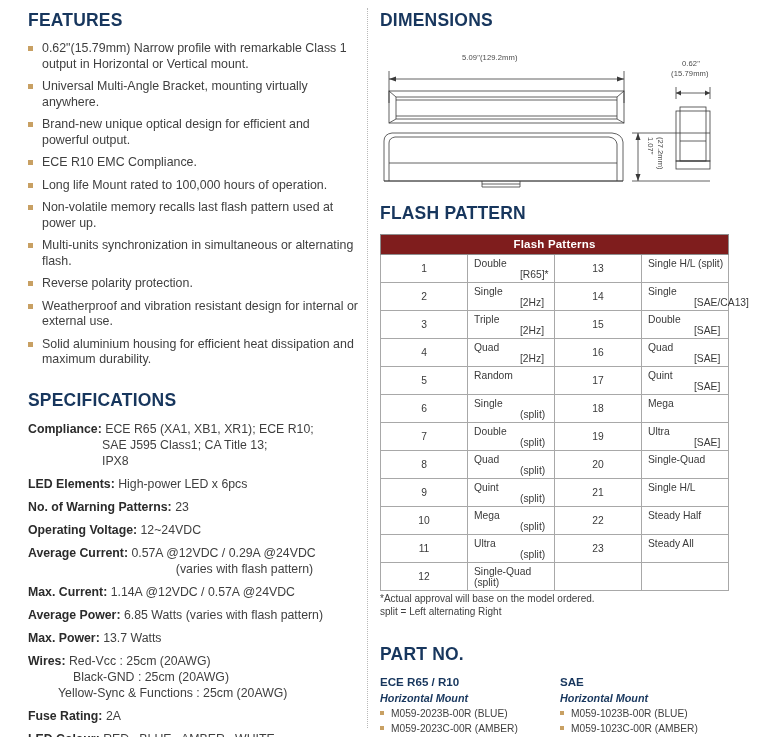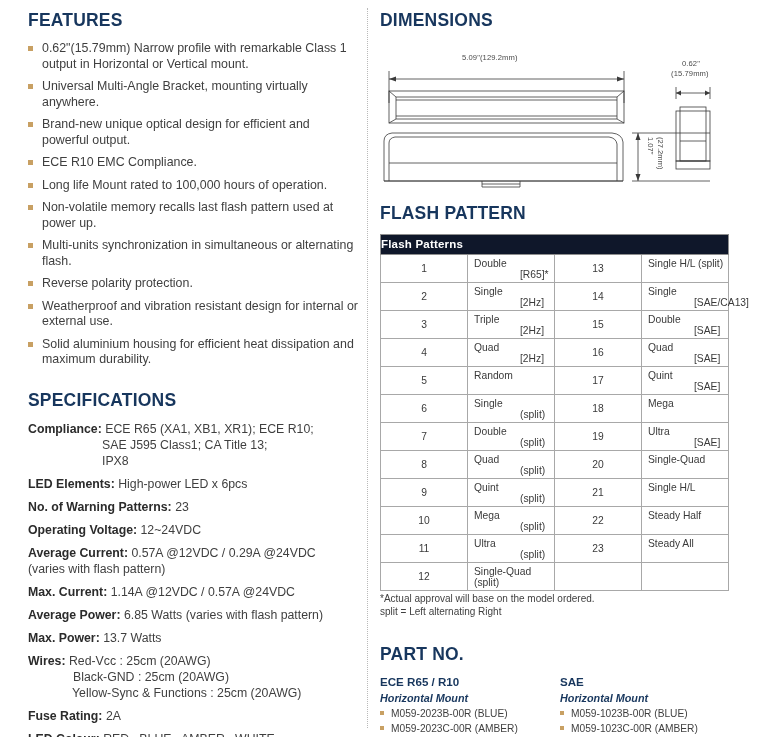--- a/index.html
+++ b/index.html
@@ -57,22 +57,22 @@
     position:absolute;font-size:7.6px;color:#4a4a4a;
     writing-mode:vertical-rl;white-space:nowrap;line-height:9px;
   }
 
   
   table.fp{
     border-collapse:collapse;width:349px;margin-top:4px;
     table-layout:fixed;
   }
   table.fp th.hdr{
-    background:#0f172a;color:#ffffff;font-size:11.5px;font-weight:bold;
-    text-align:left;padding:3px 0 4px 0;
+    background:#7f1d1d;color:#ffffff;font-size:11.5px;font-weight:bold;
+    text-align:center;padding:3px 0 4px 0;
     border:1px solid #8e8e8e;letter-spacing:.2px;
   }
   table.fp td{
     border:1px solid #a8a8a8;font-size:10.3px;color:#3a3a3a;
     padding:2.5px 0 2.5px 0;height:12px;
   }
   table.fp td.num{width:25px;text-align:center;}
   table.fp td.nm{padding-left:6px;}
   table.fp td.nm .tag{display:inline-block;margin-left:6px;padding-left:40px;}
   .fp-name{display:inline-block;min-width:52px;}
@@ -140,21 +140,21 @@
       </div>
 
       <div class="spec-row">
         <span class="lbl">Operating Voltage:</span>
         <span>12~24VDC</span>
       </div>
 
       <div class="spec-row">
         <span class="lbl">Average Current:</span>
         <span>0.57A @12VDC / 0.29A @24VDC</span>
-        <span class="spec-cont" style="">(varies with flash pattern)</span>
+        <span class="spec-cont" style="margin-left:103px;text-align:center;">(varies with flash pattern)</span>
       </div>
 
       <div class="spec-row">
         <span class="lbl">Max. Current:</span>
         <span>1.14A @12VDC / 0.57A @24VDC</span>
       </div>
 
       <div class="spec-row">
         <span class="lbl">Average Power:</span>
         <span>6.85 Watts (varies with flash pattern)</span>
@@ -162,21 +162,21 @@
 
       <div class="spec-row">
         <span class="lbl">Max. Power:</span>
         <span>13.7 Watts</span>
       </div>
 
       <div class="spec-row">
         <span class="lbl">Wires:</span>
         <span>Red-Vcc : 25cm (20AWG)</span>
         <span class="spec-cont" style="margin-left:45px;">Black-GND : 25cm (20AWG)</span>
-        <span class="spec-cont" style="margin-left:44px;">Yellow-Sync &amp; Functions : 25cm (20AWG)</span>
+        <span class="spec-cont" style="margin-left:30px;">Yellow-Sync &amp; Functions : 25cm (20AWG)</span>
       </div>
 
       <div class="spec-row">
         <span class="lbl">Fuse Rating:</span>
         <span>2A</span>
       </div>
 
       <div class="spec-row">
         <span class="lbl">LED Colour:</span>
         <span>RED , BLUE , AMBER , WHITE</span>

